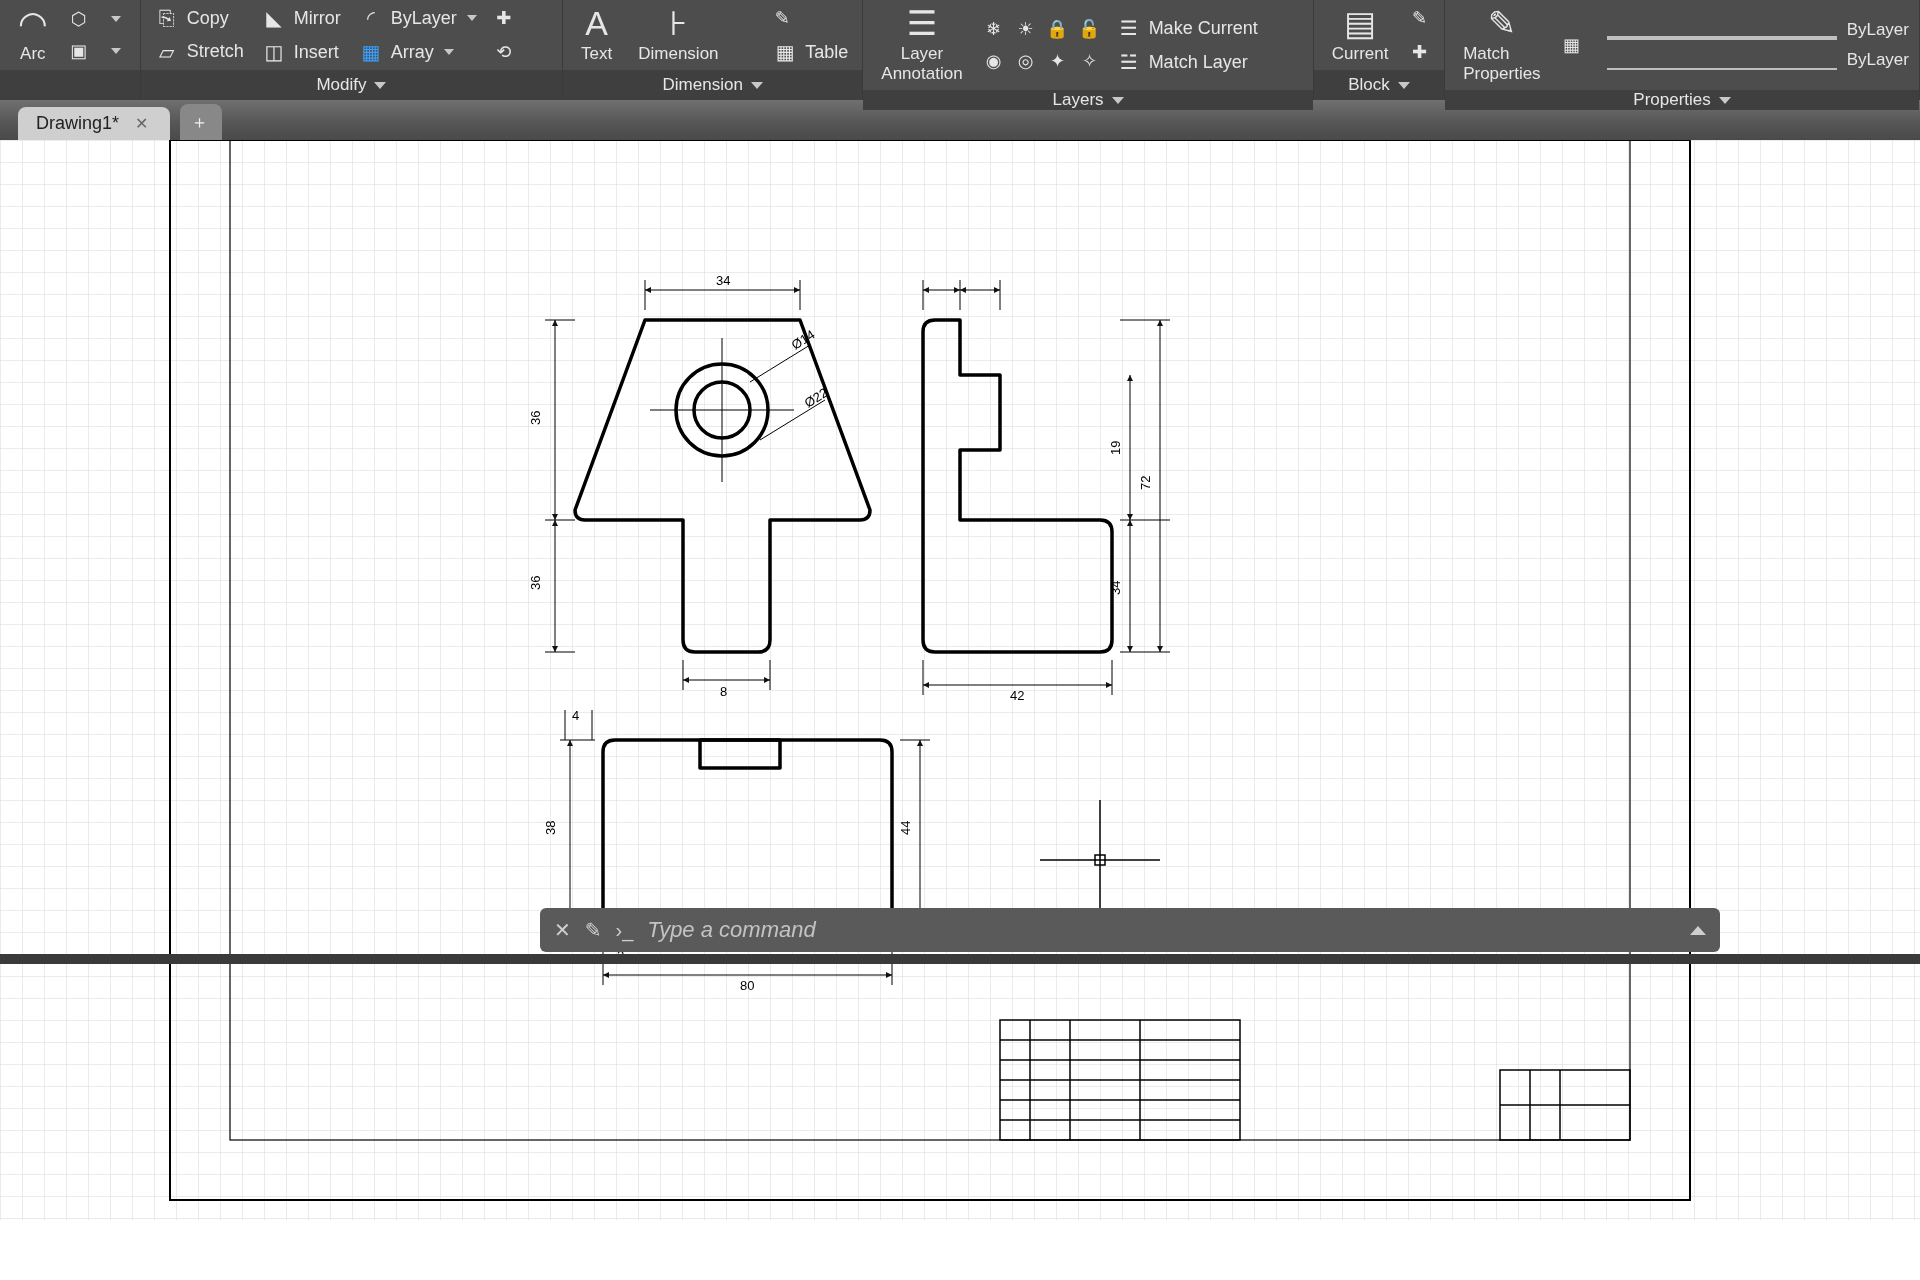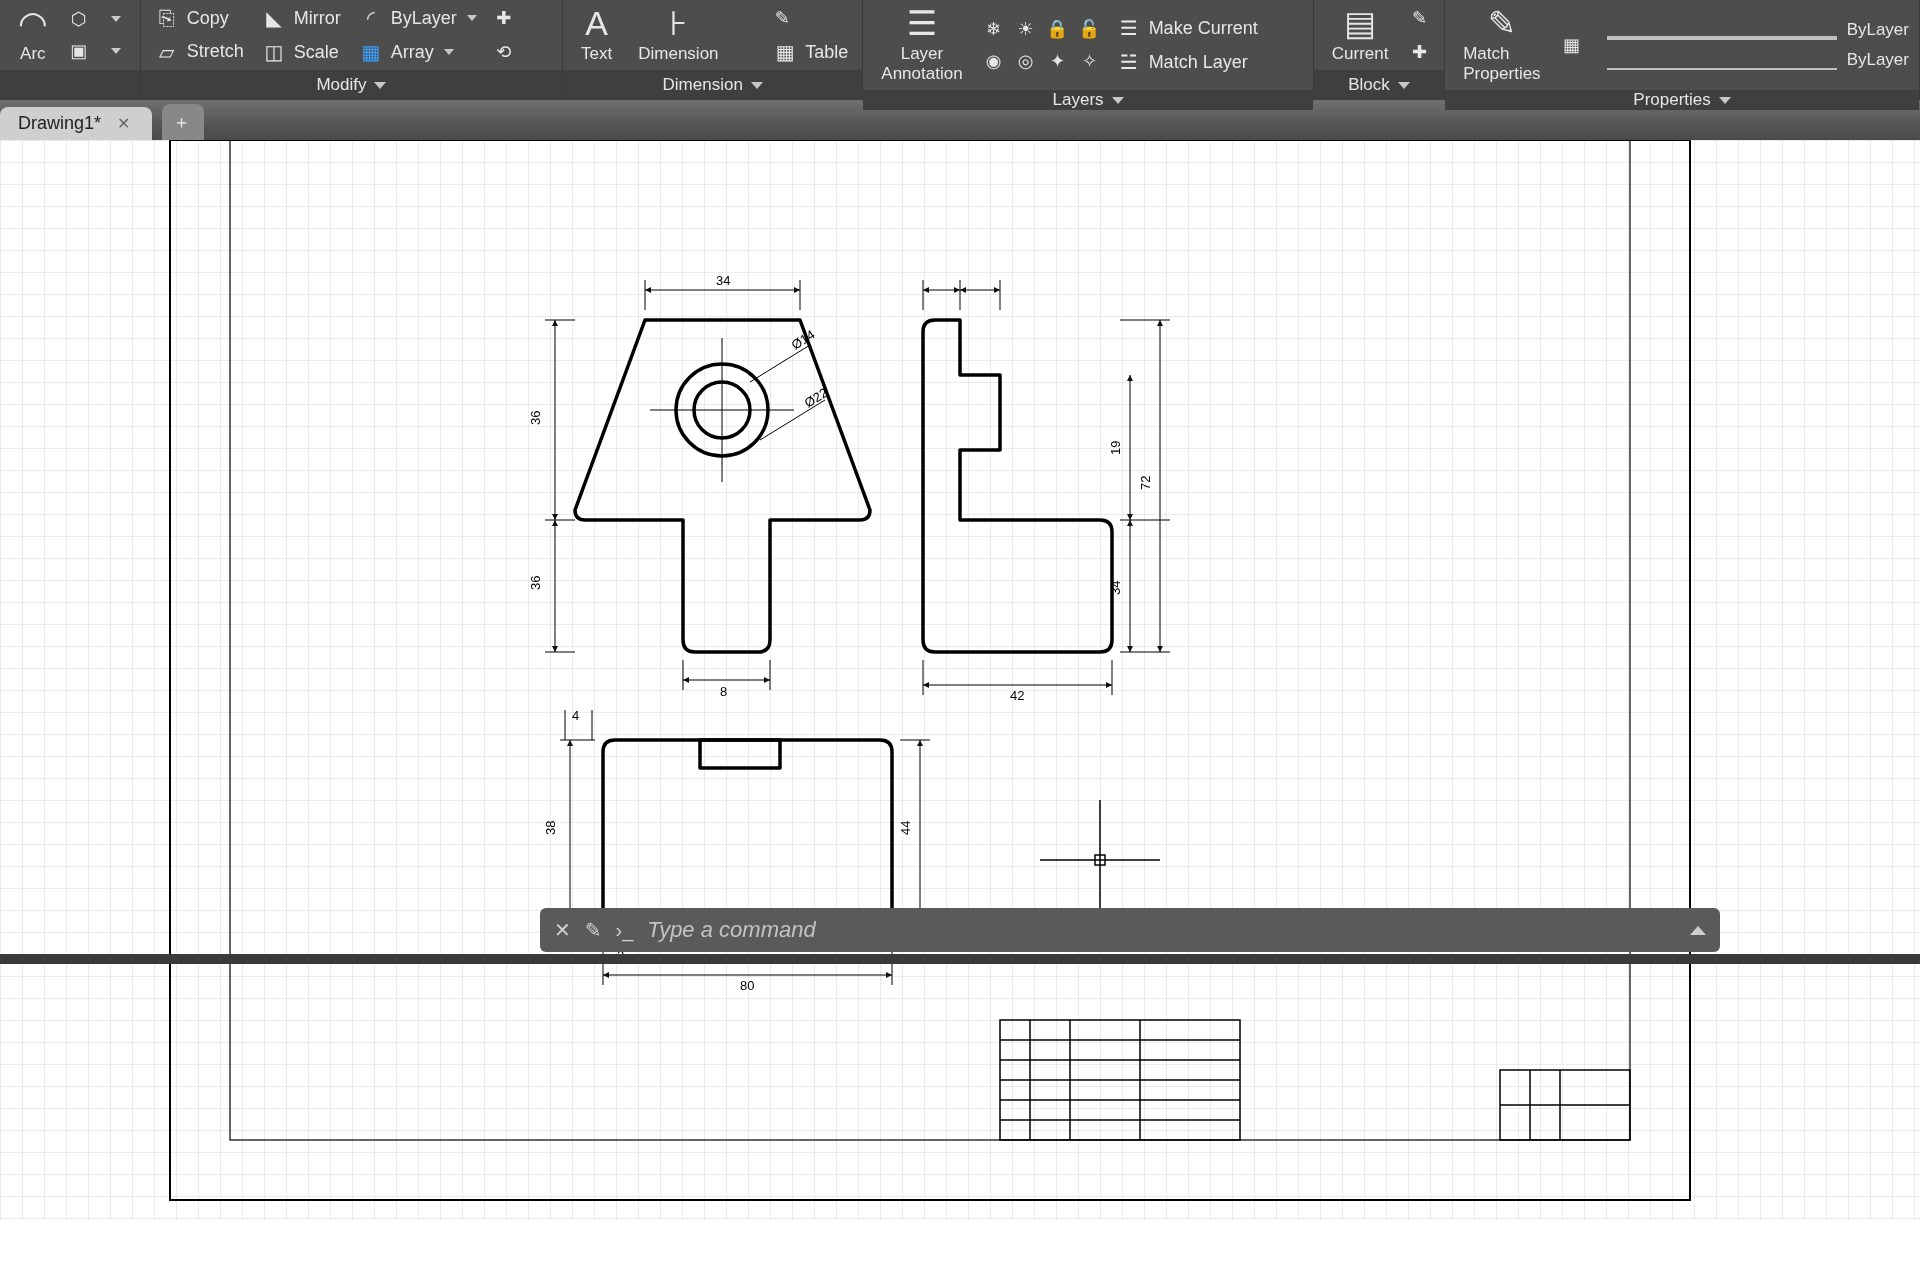--- a/index.html
+++ b/index.html
@@ -17,21 +17,21 @@
 .col{display:flex;flex-direction:column;gap:6px}
 .row{display:flex;align-items:center;gap:8px;font-size:18px;cursor:pointer;padding:1px 4px}
 .row .ic{width:24px;display:inline-flex;justify-content:center;font-size:20px}
 .mini{width:26px;height:26px;display:inline-flex;align-items:center;justify-content:center;font-size:18px;cursor:pointer}
 .mini-tri{width:0;height:0;border-left:5px solid transparent;border-right:5px solid transparent;border-top:6px solid #c8c8c8;margin-left:2px}
 .prop-line{display:flex;align-items:flex-end;gap:10px;font-size:17px}
 .prop-swatch{width:230px;height:2px;background:#bfbfbf;margin-left:12px}
 .prop-swatch.thick{height:4px}
 
 
-.tabbar{height:40px;background:linear-gradient(#707070,#555 60%,#4a4a4a);display:flex;align-items:flex-end;gap:0}
+.tabbar{height:40px;background:linear-gradient(#707070,#555 60%,#4a4a4a);display:flex;align-items:flex-end;padding-left:18px;gap:0}
 .tab{background:#cfcfcf;color:#222;font-size:18px;padding:6px 22px 6px 18px;border-top-left-radius:8px;border-top-right-radius:8px;display:flex;align-items:center;gap:16px;cursor:pointer}
 .tab .x{color:#666;font-size:16px}
 .tab.plus{background:#888;color:#eee;width:42px;justify-content:center;margin-left:10px}
 
 
 .stage{position:relative;width:1920px;height:824px;background:#fff}
 .stage svg{position:absolute;inset:0}
 
 
 .cmdbar{position:absolute;left:540px;right:200px;bottom:12px;height:44px;background:#5a5a5a;border-radius:6px;display:flex;align-items:center;padding:0 14px;gap:14px;color:#d6d6d6;font-size:22px;font-style:italic}
@@ -79,21 +79,21 @@
               <span>Stretch</span>
             </div>
         </div>
         <div class="col" style="gap:8px">
           <div class="row">
               <span class="ic">◣</span>
               <span>Mirror</span>
             </div>
           <div class="row">
               <span class="ic">◫</span>
-              <span>Scale</span>
+              <span>Insert</span>
             </div>
         </div>
         <div class="col" style="gap:8px">
           <div class="row">
               <span class="ic">◜</span>
               <span>ByLayer</span>
               <span class="mini-tri"></span>
             </div>
           <div class="row">
               <span class="ic" style="color:#3aa0ff">▦</span>

